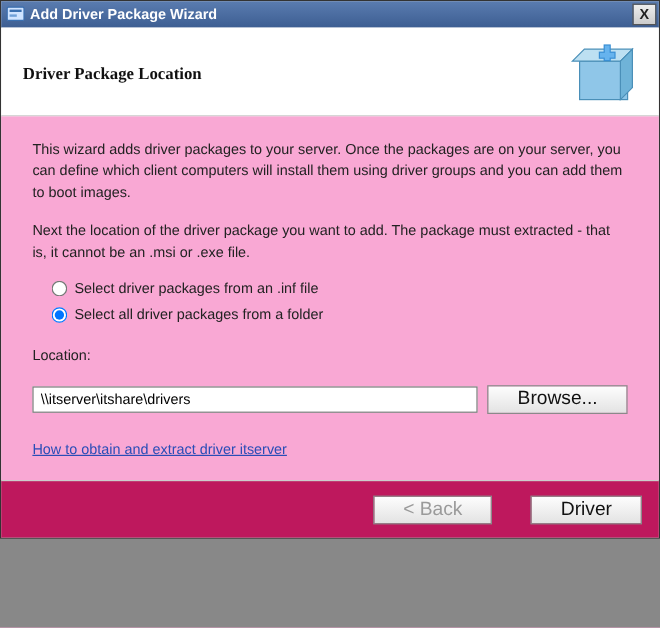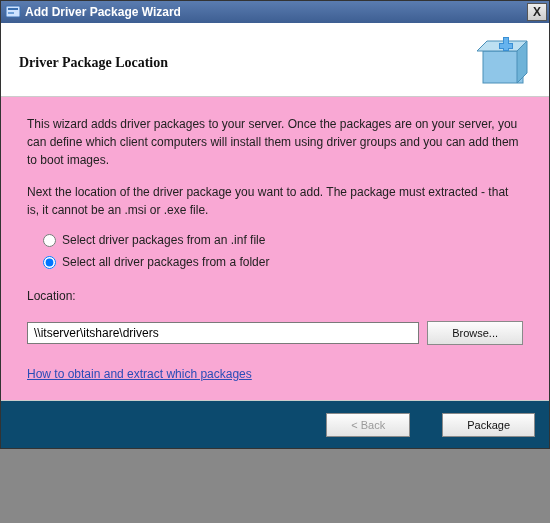--- a/index.html
+++ b/index.html
@@ -82,35 +82,35 @@
       background: #fff;
       padding: 2px 6px;
       font-size: 12px;
       font-family: inherit;
     }
     .browse-btn, .footer-btn {
       height: 24px;
       min-width: 80px;
       background: linear-gradient(#fdfdfd, #e3e3e3);
       border: 1px solid #8a8a8a;
-      font-size: 11px;
+      font-size: 16px;
       font-family: inherit;
       color: #111;
       padding: 0 24px;
     }
     .link {
       color: #2a4db7;
       text-decoration: underline;
       cursor: pointer;
       font-size: 12px;
     }
     .footer {
       height: 48px;
       border-top: 1px solid #ccc;
-      background: #0c4a6e;
+      background: #be185d;
       display: flex;
       align-items: center;
       justify-content: flex-end;
       gap: 10px;
       padding: 0 14px;
     }
     .footer-btn { min-width: 84px; }
     .footer-btn.disabled { color: #9a9a9a; }
     .footer-gap { width: 12px; }
   </style>
@@ -164,22 +164,22 @@
         <span>Select all driver packages from a folder</span>
       </label>
     </div>
 
     <label class="loc-label">Location:</label>
     <div class="loc-row">
       <input class="loc-input" type="text" value="\\itserver\itshare\drivers" style="">
       <button class="browse-btn">Browse...</button>
     </div>
 
-    <a class="link">How to obtain and extract which packages</a>
+    <a class="link">How to obtain and extract driver itserver</a>
   </div>
 
   <div class="footer">
     <button class="footer-btn disabled" disabled="">&lt; Back</button>
     <span class="footer-gap"></span>
-    <button class="footer-btn">Package</button>
+    <button class="footer-btn">Driver</button>
   </div>
 
 </div>
 
 </body></html>

